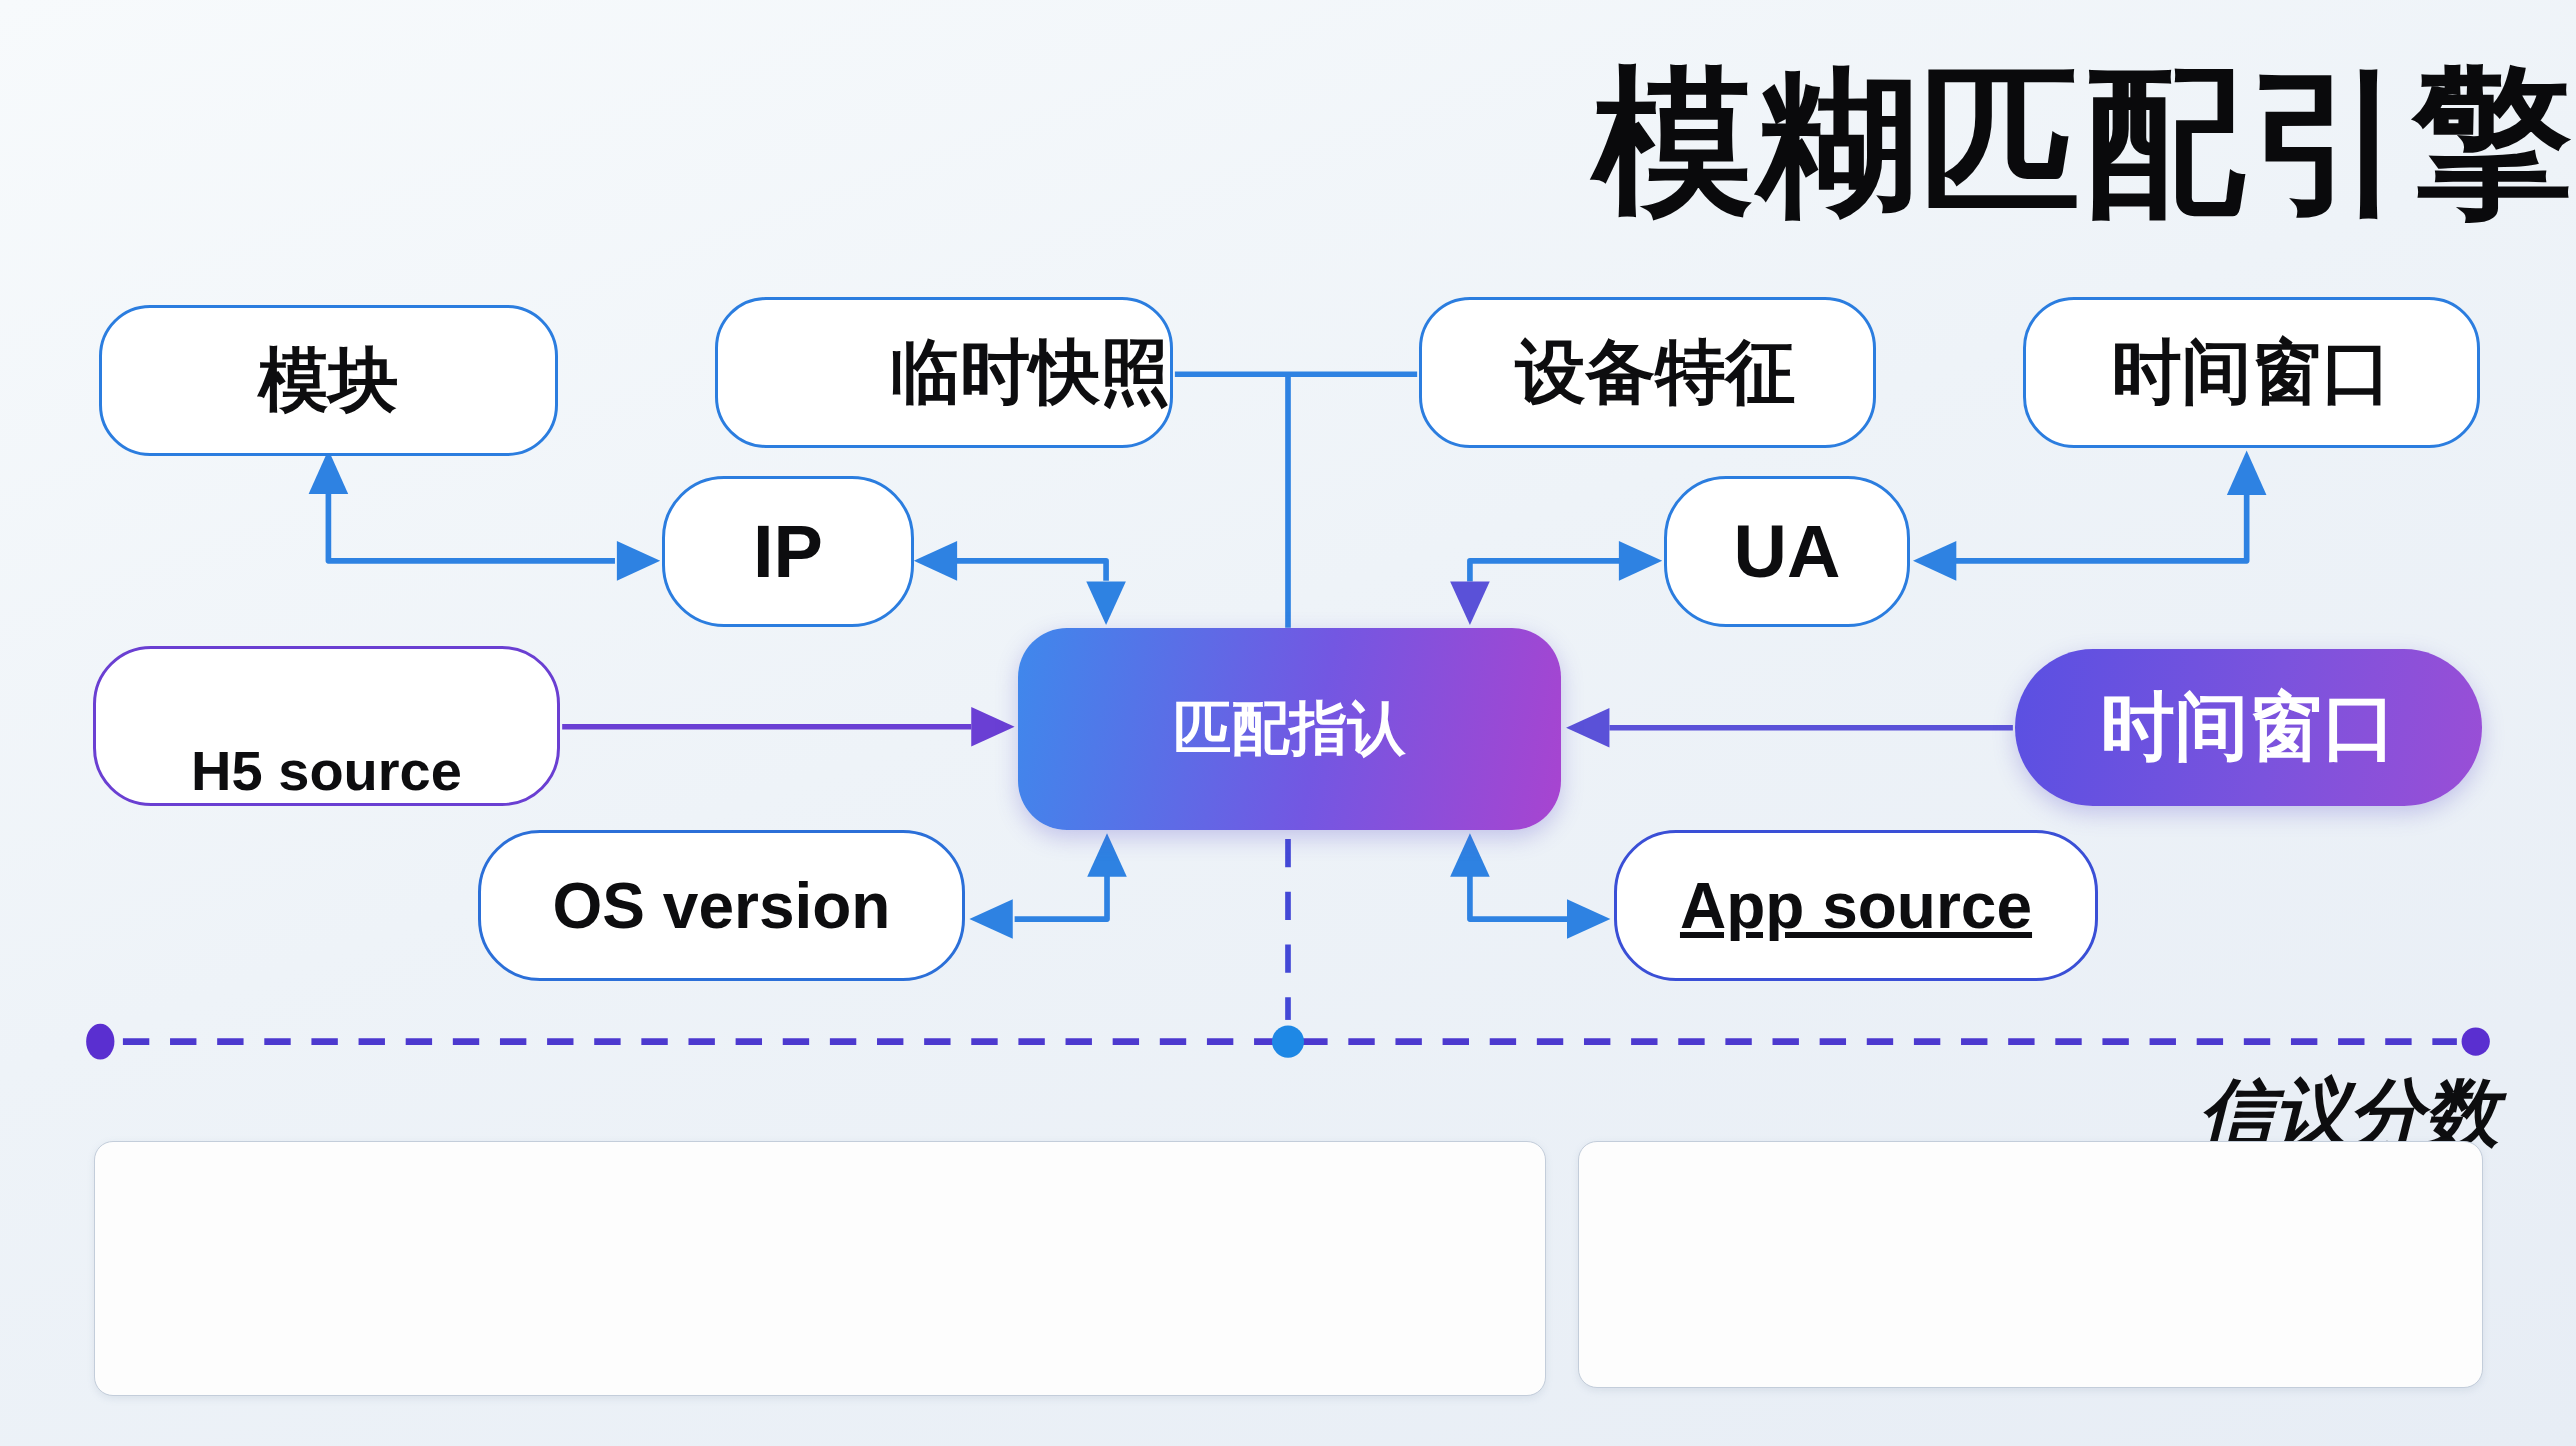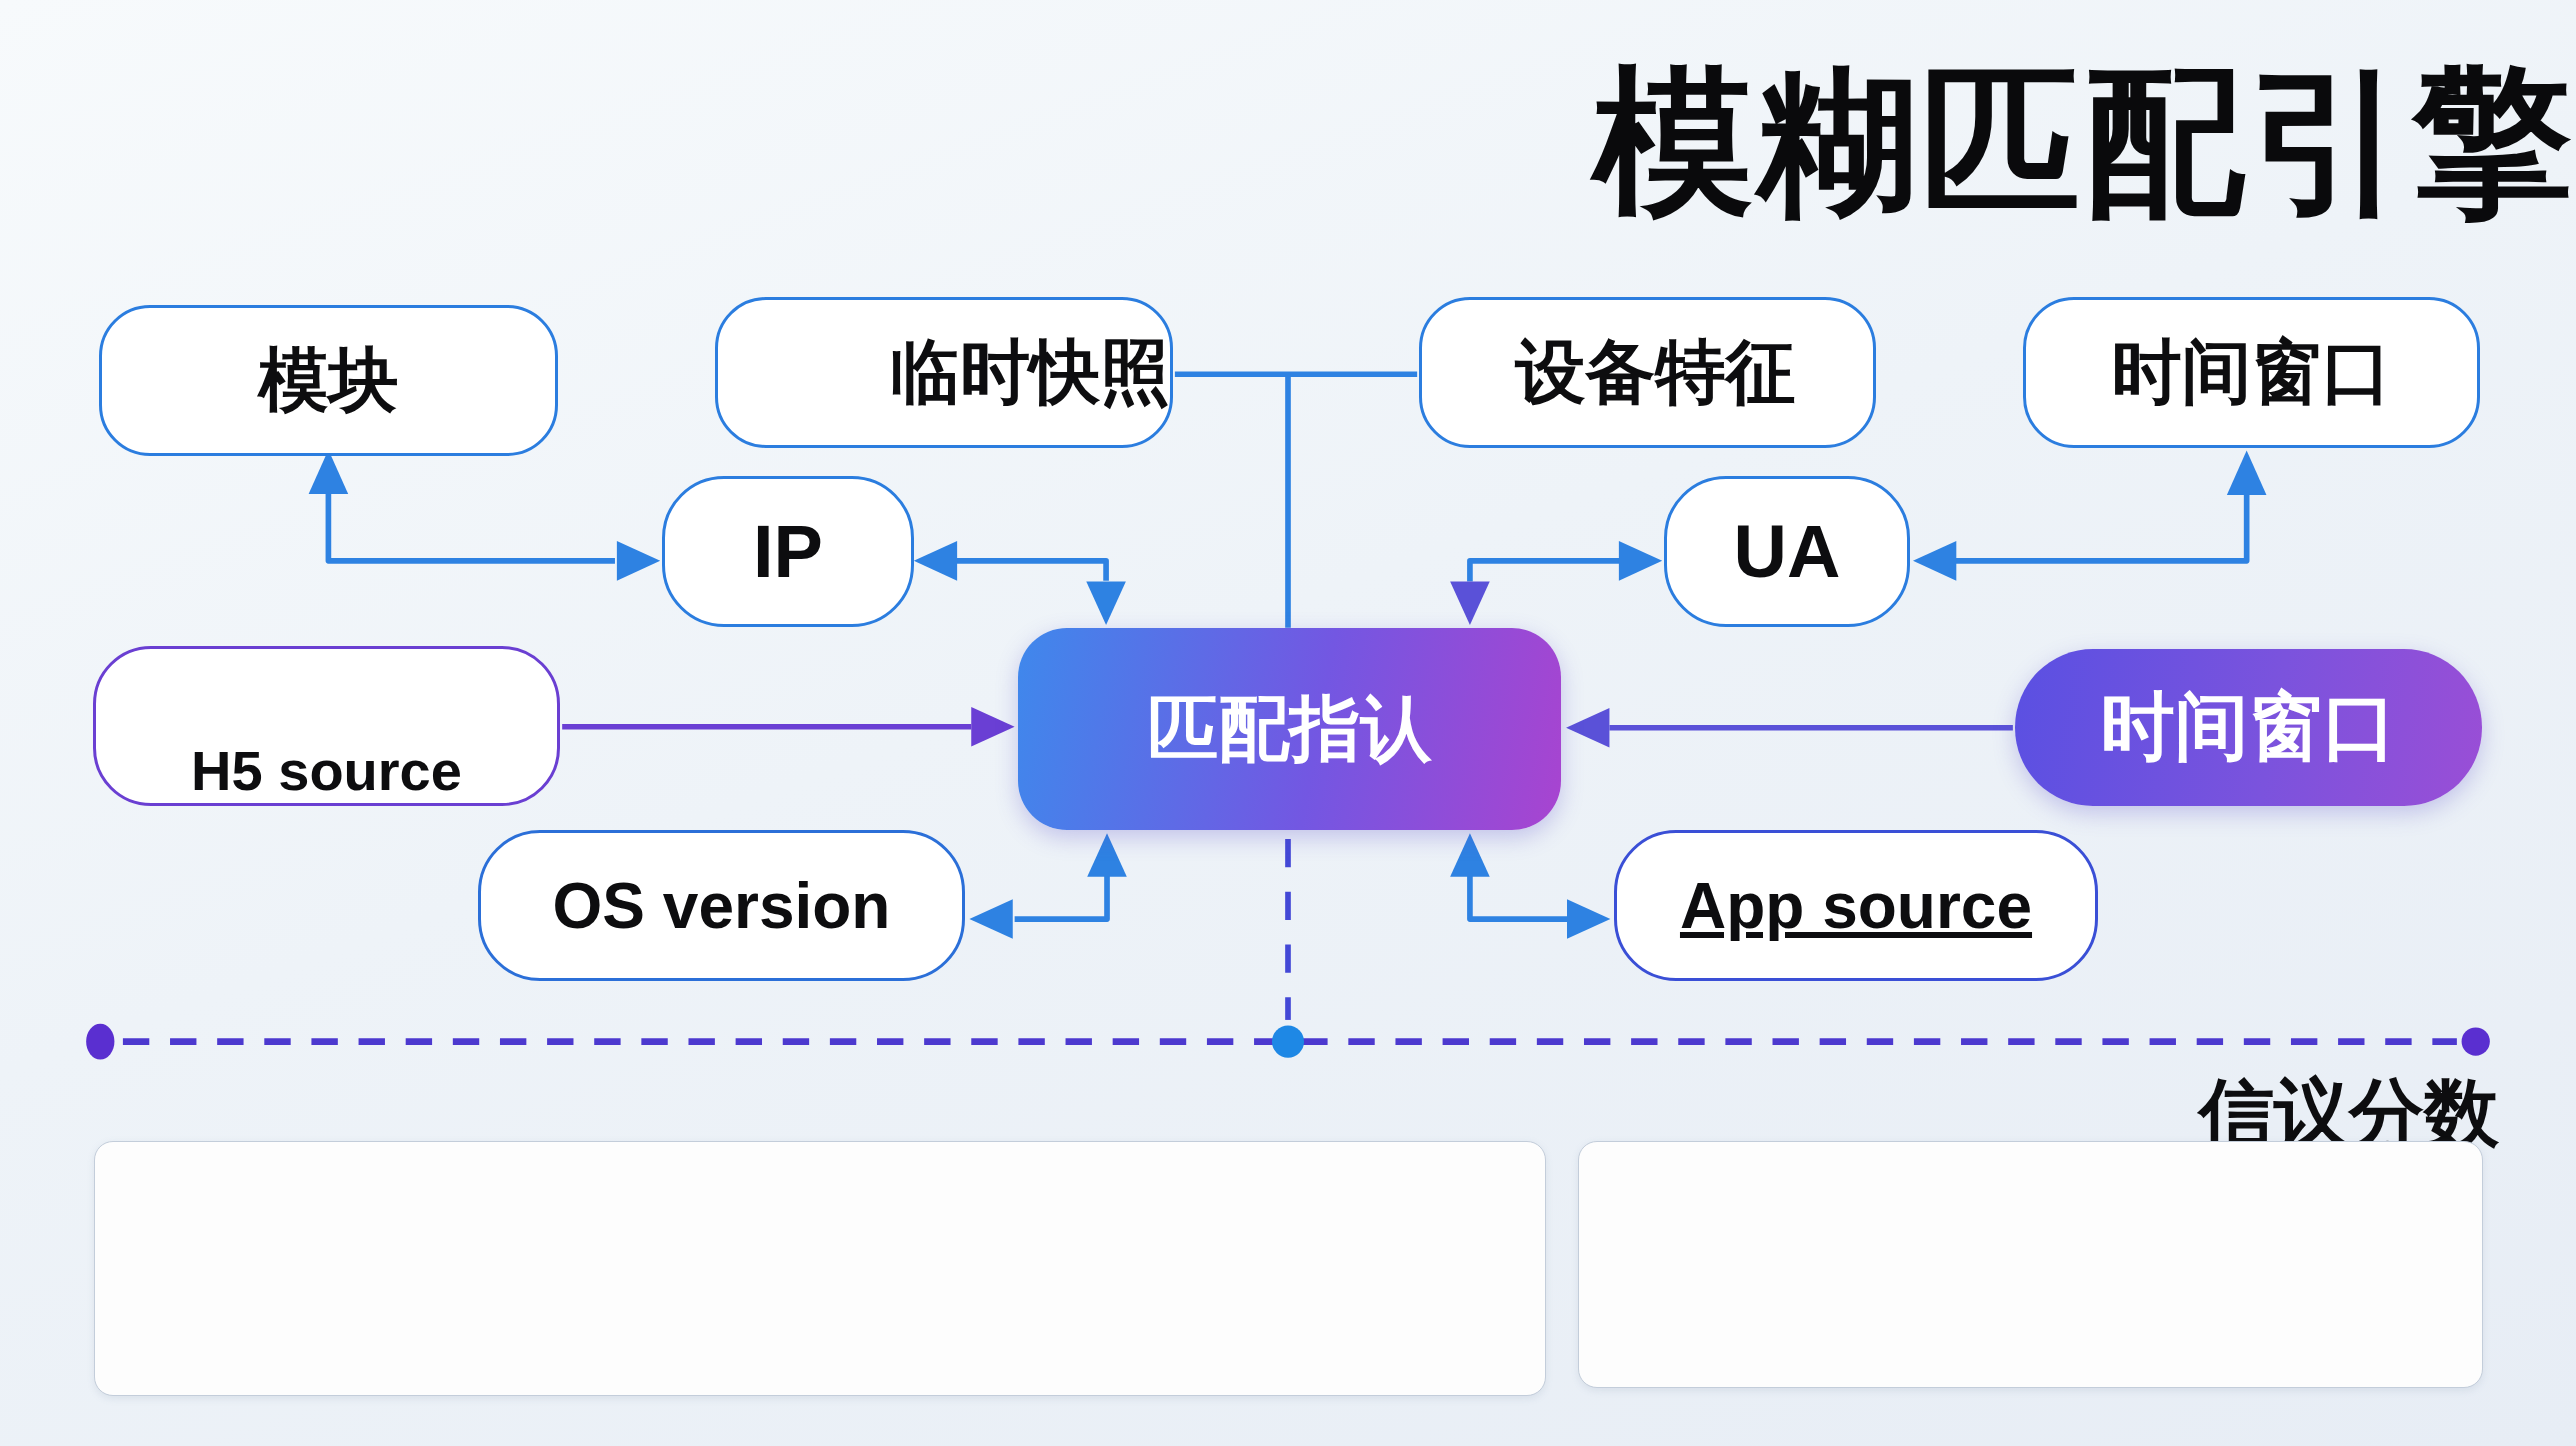--- a/index.html
+++ b/index.html
@@ -31,39 +31,39 @@
   .n-time-window-top {left:2023px;top:297px; width:457px; height:151px; border:3.8px solid #2b7ddf; border-radius:51px; font-size:70px; font-weight:600;}
   
   .n-ip {left:662px; top:476px; width:252px; height:151px; border:3.8px solid #2b7ddf; border-radius:62px; font-size:74px; font-weight:600;}
   .n-ua {left:1664px;top:476px; width:246px; height:151px; border:3.8px solid #2b7ddf; border-radius:62px; font-size:74px; font-weight:600;}
   
   .n-h5-source {left:93px; top:646px; width:467px; height:160px; border:3.8px solid #6a3fd2; border-radius:58px; font-size:56px; font-weight:600;align-items:flex-end;}
   .n-center{
     left:1018px;top:628px;width:543px;height:202px;
     border-radius:49px;
     background:linear-gradient(100deg,#3f88ec 0%,#7357e2 55%,#a844d0 100%);
-    color:#ffffff;font-size:71px;font-weight:700;
+    color:#ffffff;font-size:58px;font-weight:700;
     box-shadow:0 7.5px 22.6px rgba(90,80,200,.28);
   }
   .n-time-window-right{
     left:2015px;top:649px;width:467px;height:157px;
     border-radius:78px;
     background:linear-gradient(100deg,#5a50e2 0%,#7b53dd 55%,#9a4ed6 100%);
     color:#ffffff;font-size:74px;font-weight:700;
     box-shadow:0 7.5px 22.6px rgba(90,80,200,.28);
   }
   
   .n-os-version {left:478px; top:830px; width:487px; height:151px; border:3.8px solid #2b6fd8; border-radius:62px; font-size:64px; font-weight:600;}
   .n-app-source {left:1614px;top:830px; width:484px; height:151px; border:3.8px solid #3a4fd6; border-radius:62px; font-size:64px; font-weight:600;text-decoration:underline;}
 
   .connector-layer{position:absolute;left:0;top:0;}
 
   .score-label{
     position:absolute;right:77px;top:1064px;
-    font-size:75px;font-weight:700;color:#0d0d0f;
+    font-size:75px;font-weight:700;color:#0d0d0f;font-style:italic;
   }
   .panel{
     position:absolute;
     background:#fdfdfd;
     border:1.9px solid #c3cdda;
     border-radius:19px;
     box-shadow:0 2.8px 7.5px rgba(120,140,170,.15);
     box-sizing:border-box;
   }
   .panel-left {left:94px; top:1141px; width:1452px; height:255px;}

